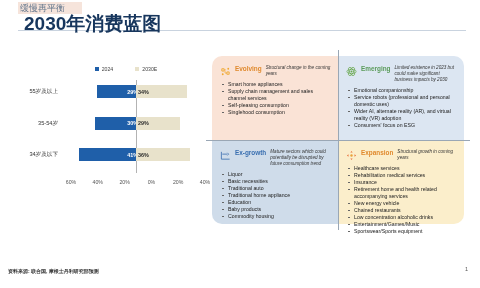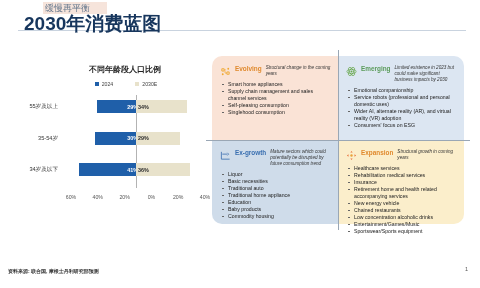--- a/index.html
+++ b/index.html
@@ -4,21 +4,21 @@
 <style>
   html,body{margin:0;padding:0;}
   body{
     width:480px;height:288px;overflow:hidden;
     background:#ffffff;
     font-family:"Liberation Sans","DejaVu Sans",sans-serif;
     position:relative;
   }
   
   .watermark{
-    position:absolute;left:43px;top:2px;
+    position:absolute;left:18px;top:2px;
     width:60px;
     font-size:9px;line-height:10px;
     color:#5b6f86;
     background:#f6e3da;
     padding:1px 2px;
     letter-spacing:0px;
     z-index:1;
     opacity:.95;
   }
   .page-title{
@@ -106,21 +106,20 @@
   }
 </style>
 </head>
 <body>
 
 <div class="watermark">缓慢再平衡</div>
 <div class="page-title">2030年消费蓝图</div>
 <div class="title-rule"></div>
 
 <div class="chart-wrap">
-  <div class="chart-title">不同年龄段人口比例</div>
 
   <div class="legend">
     <div class="legend-item">
       <span class="swatch" style="background:#1f5fa9"></span>
       <span>2024</span>
     </div>
     <div class="legend-item">
       <span class="swatch" style="background:#e8e2cb"></span>
       <span>2030E</span>
     </div>

